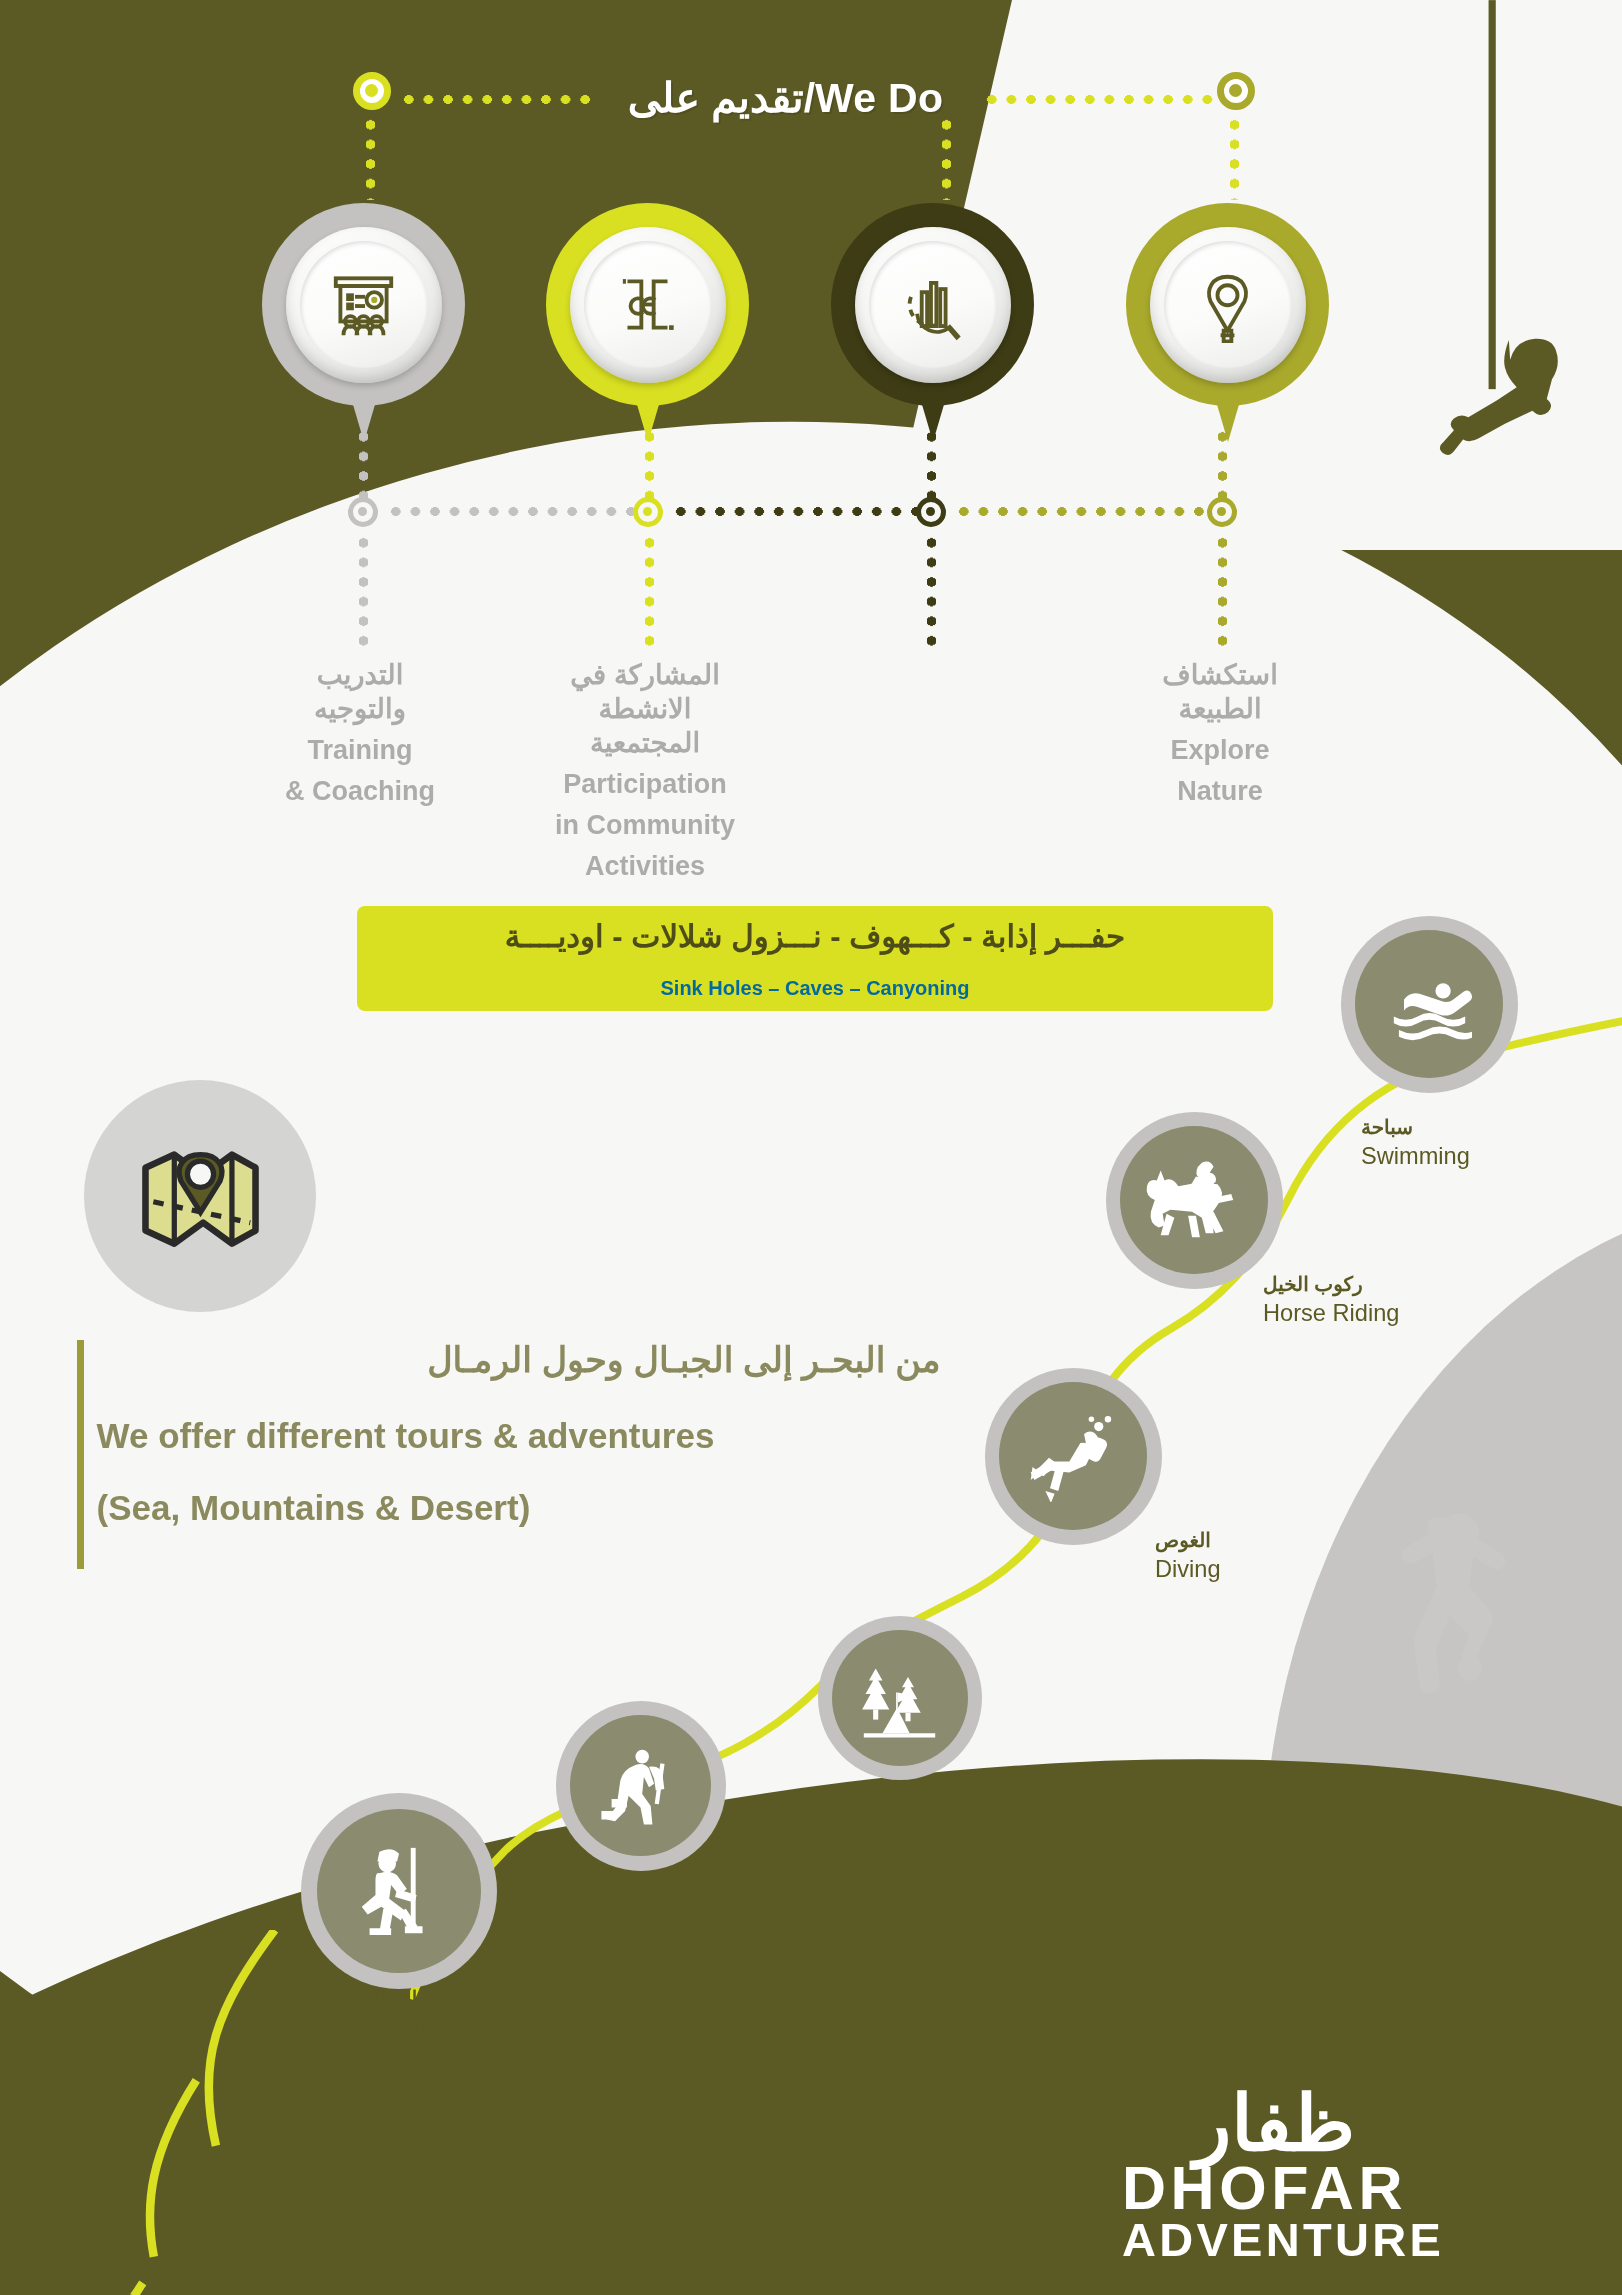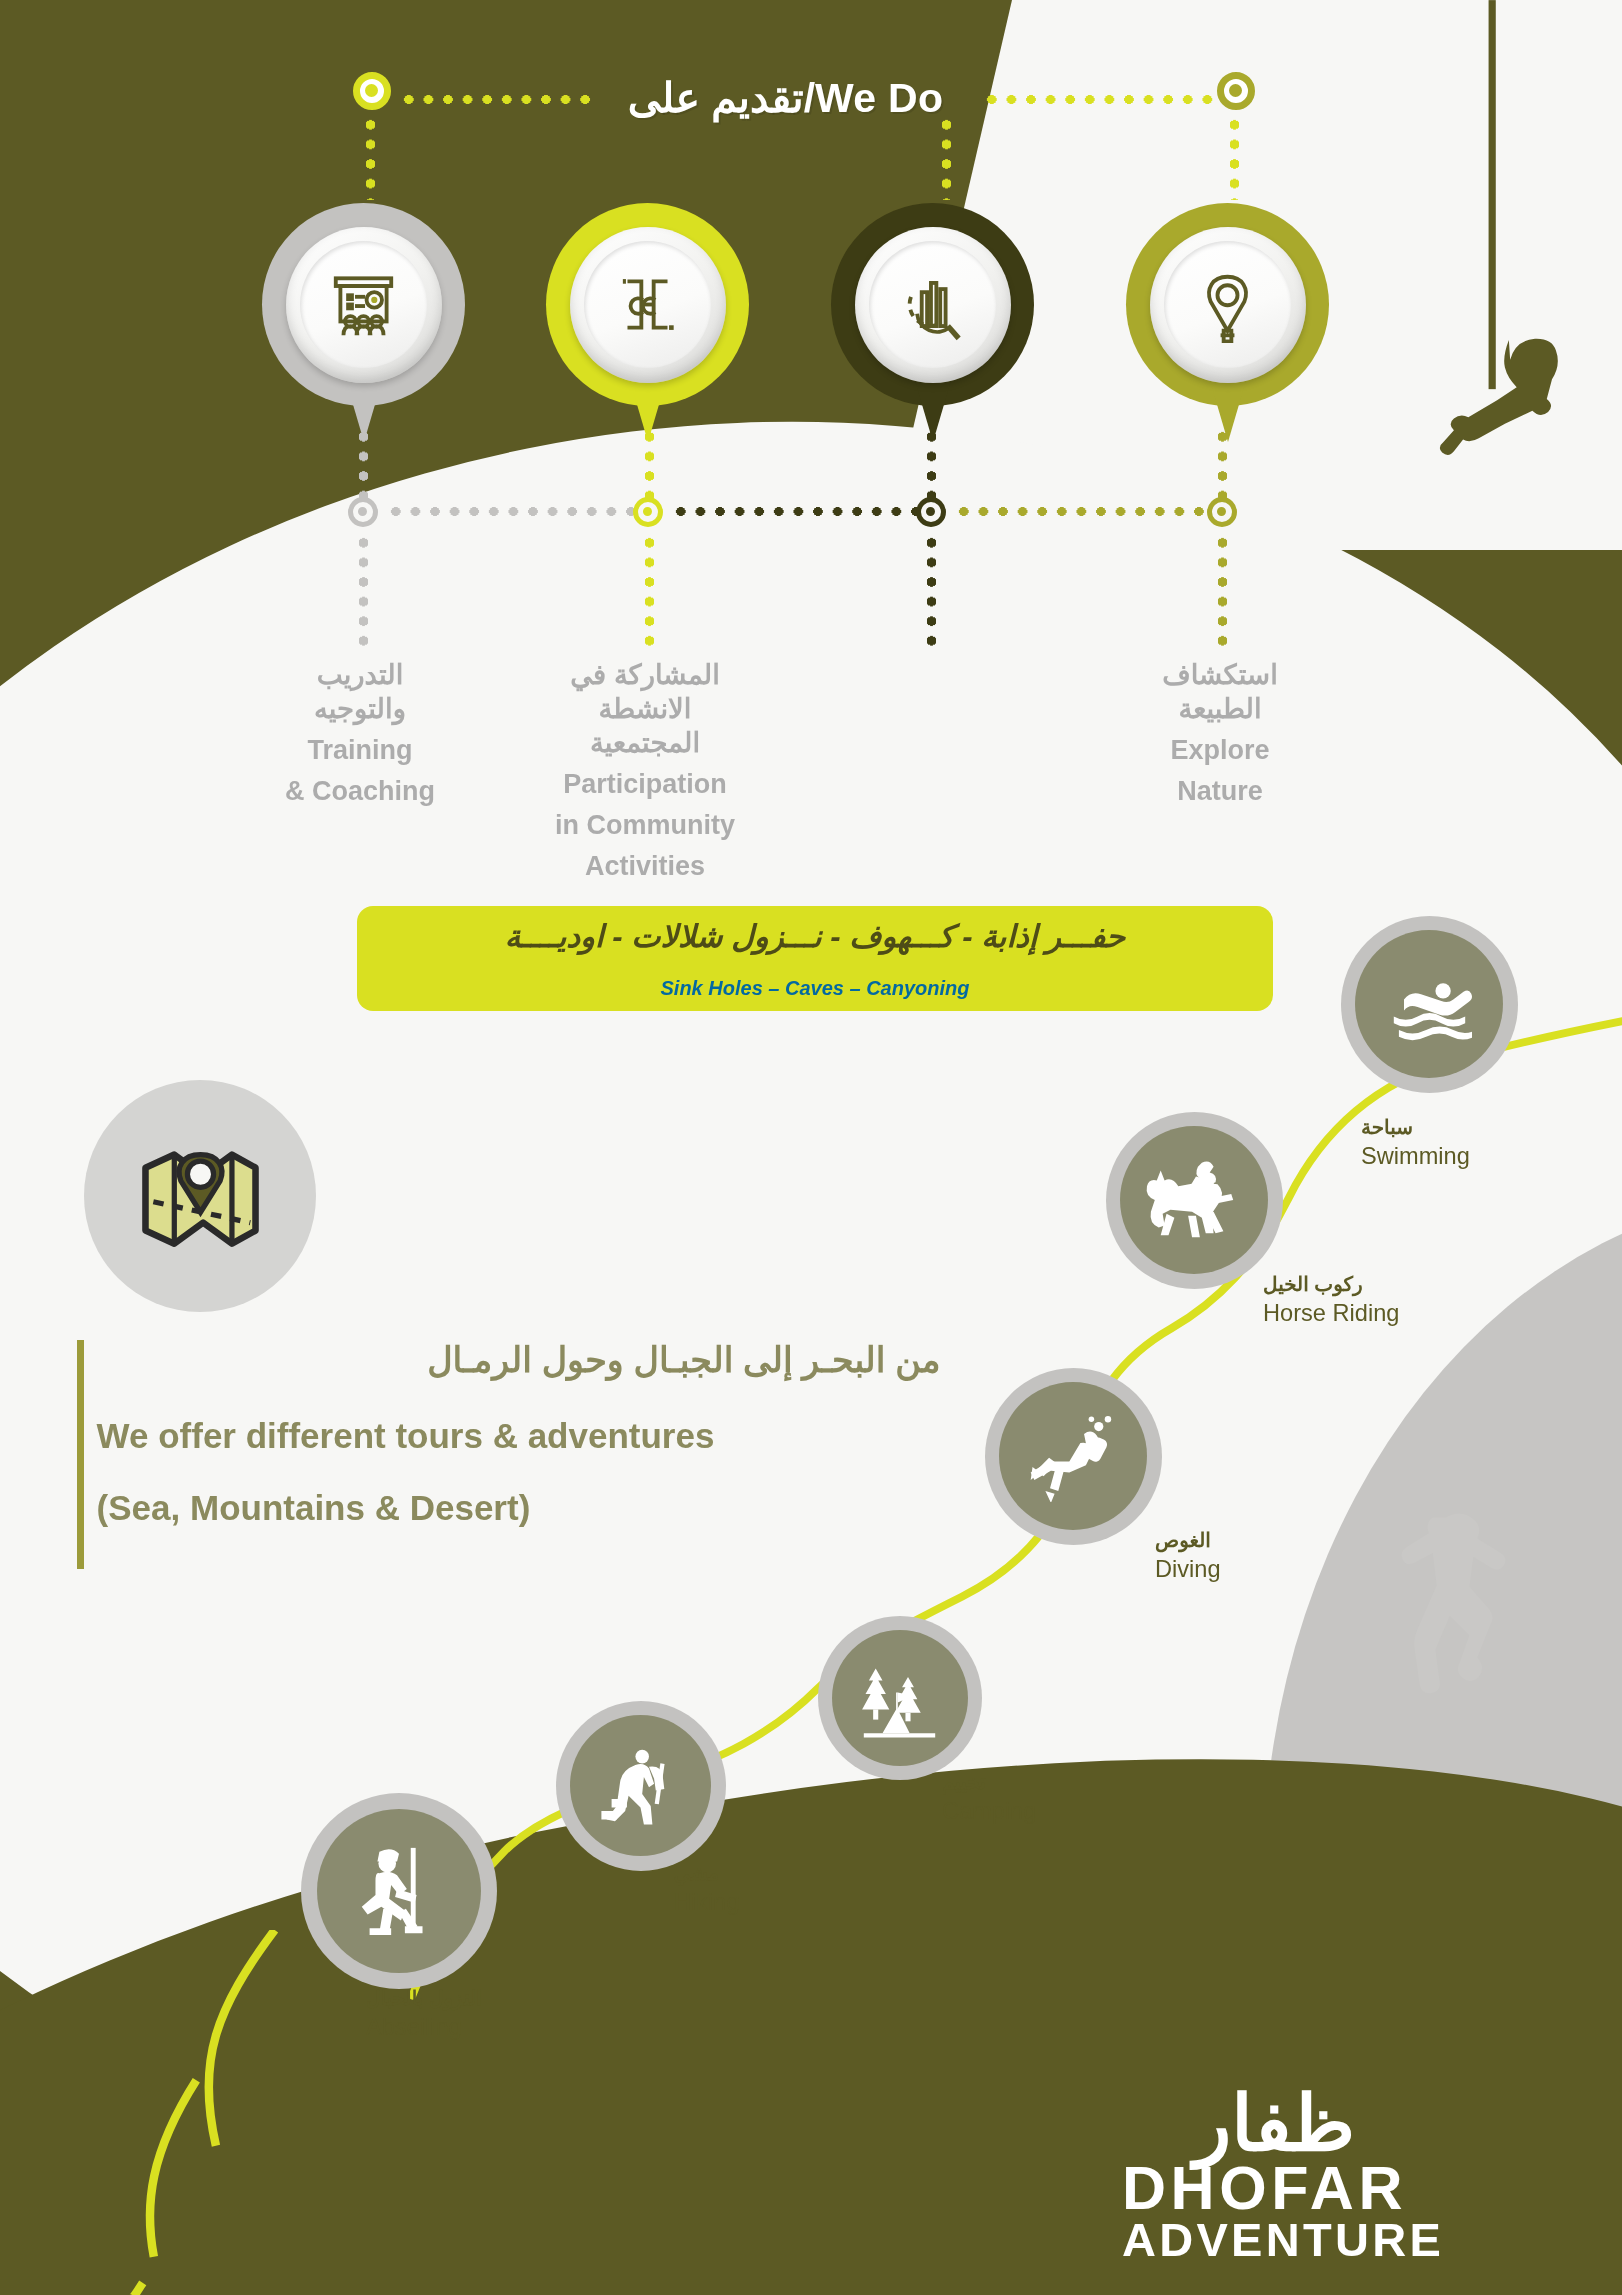--- a/index.html
+++ b/index.html
@@ -49,21 +49,21 @@
   .dots-v{position:absolute;width:8.5px;background-image:radial-gradient(circle,currentColor 42%,transparent 44%);
       background-size:8.5px 19.6px;background-repeat:repeat-y;}
 
   
   .svc-label{position:absolute;width:216px;text-align:center;color:#ACACAC;}
   .svc-ar{font-size:27.5px;font-weight:bold;line-height:34px;direction:rtl;}
   .svc-en{font-size:27px;font-weight:bold;line-height:33px;margin-top:7.9px;}
 
   
   .banner{position:absolute;left:357px;top:906px;width:916px;height:105px;background:#D9E021;
-      border-radius:16px;display:flex;flex-direction:column;align-items:center;justify-content:center;font-style:italic;}
+      border-radius:8px;display:flex;flex-direction:column;align-items:center;justify-content:center;}
   .banner-ar{color:#4E4C17;font-size:31px;font-weight:bold;direction:rtl;letter-spacing:0.7px;}
   .banner-en{color:#0369a1;font-size:20px;font-weight:bold;margin-top:22px;}
 
   
   .map-circle{position:absolute;left:84px;top:1080px;width:232px;height:232px;border-radius:50%;
       background:#D4D4D2;display:flex;align-items:center;justify-content:center;}
   .map-circle svg{width:131px;height:131px;}
 
   
   .tagline{position:absolute;left:77px;top:1335px;width:844px;padding-left:19.6px;}

